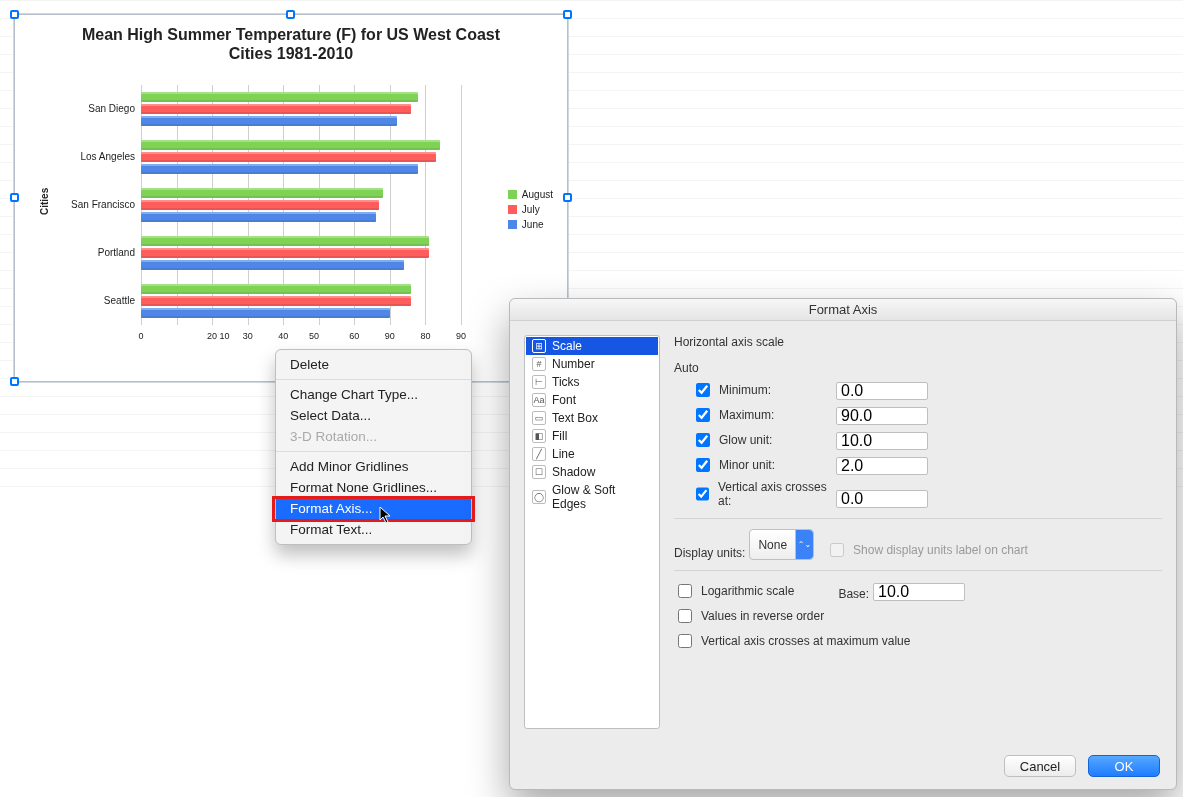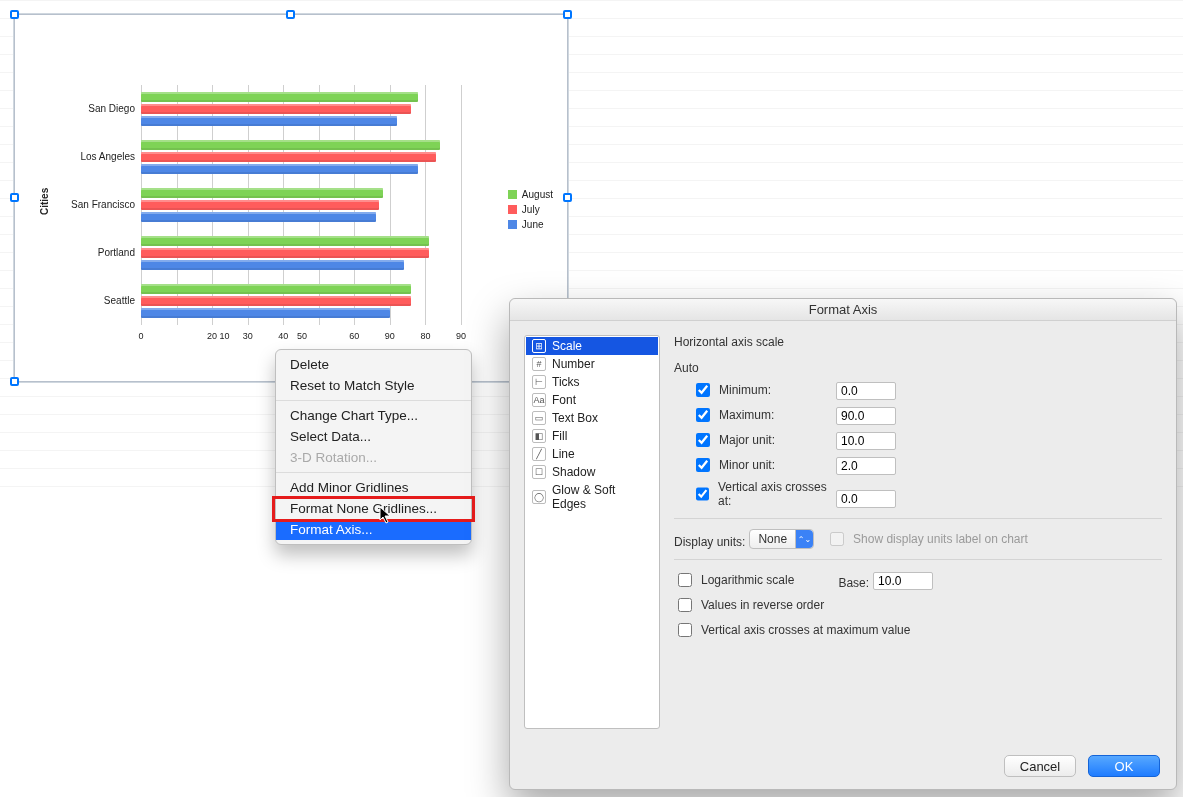--- a/index.html
+++ b/index.html
@@ -197,32 +197,32 @@
     flex: 1;
     font-size: 12px;
     color: #333;
   }
   .section-title { margin-bottom: 12px; }
   .indent { margin-left: 18px; }
   .form-row { display: flex; align-items: flex-end; gap: 4px; margin: 5px 0; }
   .form-row label { display:flex; align-items:center; gap:6px; flex: none; width:140px; }
   .form-row.long label { width:auto; }
   .form-row input[type=text] {
-    width: 60px; height: 18px;
+    width: 92px; height: 18px;
     border: 1px solid #bfbfbf; border-radius: 2px;
-    padding: 0 4px; font-size: 12px;
+    padding: 0 4px; font-size: 16px;
     background: #fff;
   }
   input[type=checkbox]{
     width:14px; height:14px;
   }
   .hr { height:1px; background:#d4d4d4; margin: 10px 0; }
   .select {
     display:inline-flex; align-items:center;
-    height:20px; border:1px solid #bfbfbf; border-radius:4px;
+    height:31px; border:1px solid #bfbfbf; border-radius:4px;
     background:linear-gradient(#fff,#eee);
     font-size:12px;
   }
   .select .sel-text { padding:0 8px; }
   .select .sel-btn {
     width:18px; height:100%;
     background:#3b82f6;
     border-left:1px solid #bfbfbf;
     border-radius:0 4px 4px 0;
     display:flex; align-items:center; justify-content:center;
@@ -255,36 +255,37 @@
 <div class="chart-card">
   <div class="sel-handle h-tl"></div>
   <div class="sel-handle h-tm"></div>
   <div class="sel-handle h-tr"></div>
   <div class="sel-handle h-ml"></div>
   <div class="sel-handle h-mr"></div>
   <div class="sel-handle h-bl"></div>
   <div class="sel-handle h-bm"></div>
   <div class="sel-handle h-br"></div>
 
+  <div class="chart-title">Mean High Summer Temperature (F) for US West Coast Cities 1981-2010</div>
   <div class="y-axis-label">Cities</div>
 
   <div class="plot-wrap">
     <div class="plot-area" id="plot">
         <div class="gridline" style="left: 0px;"></div>
         <div class="x-tick" style="left: 0px;">0</div>
         <div class="gridline" style="left: 35.5556px;"></div>
         <div class="x-tick" style="left: 35.5556px; margin-left: 48px;">10</div>
         <div class="gridline" style="left: 71.1111px;"></div>
         <div class="x-tick" style="left: 71.1111px;">20</div>
         <div class="gridline" style="left: 106.667px;"></div>
         <div class="x-tick" style="left: 106.667px;">30</div>
         <div class="gridline" style="left: 142.222px;"></div>
         <div class="x-tick" style="left: 142.222px;">40</div>
         <div class="gridline" style="left: 177.778px;"></div>
-        <div class="x-tick" style="left: 161px;">50</div>
+        <div class="x-tick" style="left: 173px;">50</div>
         <div class="gridline" style="left: 213.333px;"></div>
         <div class="x-tick" style="left: 213.333px;">60</div>
         <div class="gridline" style="left: 248.889px;"></div>
         <div class="x-tick" style="left: 248.889px;">90</div>
         <div class="gridline" style="left: 284.444px;"></div>
         <div class="x-tick" style="left: 284.444px;">80</div>
         <div class="gridline" style="left: 320px;"></div>
         <div class="x-tick" style="left: 320px;">90</div>
         <div class="cat-label" style="top: 18px;">San Diego</div>
         <div class="bar aug" style="top: 7px; width: 277.333px;"></div>
@@ -320,29 +321,29 @@
       </div>
     <div>
         <span class="sw jun"></span>
         <span>June</span>
       </div>
   </div>
 </div>
 
 <div class="context-menu" id="ctx">
     <div class="mi">Delete</div>
-    <div class="mi">Reset to Match Style</div>
     <div class="sep"></div>
     <div class="mi">Change Chart Type...</div>
     <div class="mi">Select Data...</div>
     <div class="mi disabled">3-D Rotation...</div>
     <div class="sep"></div>
     <div class="mi">Add Minor Gridlines</div>
     <div class="mi">Format None Gridlines...</div>
     <div class="mi selected">Format Axis...</div>
+    <div class="mi">Format Text...</div>
   </div>
 <div class="hl-box"></div>
 <svg class="cursor-arrow" viewBox="0 0 14 18">
   <path d="M1 1 L1 14 L4 11 L7 17 L9 16 L6 10 L11 10 Z" fill="#000" stroke="#fff" stroke-width="1"></path>
 </svg>
 
 <div class="dialog">
   <div class="titlebar">Format Axis</div>
   <div class="dlg-body">
     <div class="cat-list" id="catlist">
@@ -397,21 +398,21 @@
         <div class="form-row">
           <label>
               <input type="checkbox" checked="" style="">
               <span>Maximum:</span>
             </label>
           <input type="text" value="90.0" style="">
         </div>
         <div class="form-row">
           <label>
               <input type="checkbox" checked="" style="">
-              <span>Major unit:</span>
+              <span>Glow unit:</span>
             </label>
           <input type="text" value="10.0" style="">
         </div>
         <div class="form-row">
           <label>
               <input type="checkbox" checked="" style="">
               <span>Minor unit:</span>
             </label>
           <input type="text" value="2.0" style="">
         </div>

